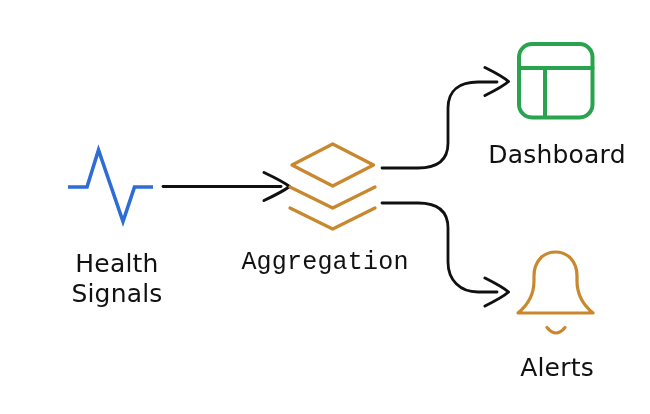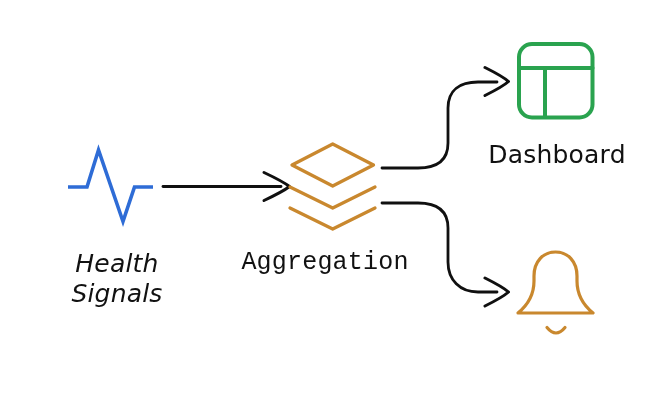--- a/index.html
+++ b/index.html
@@ -78,19 +78,20 @@
     </g>
 
     <g>
       <g>
         <path class="s-orange" style="stroke-width:3.2" d="M518 313 C529 304 534 294 534 281 V276 C534 261.5 543 252 555.5 252 C568 252 577 261.5 577 276 V281 C577 294 582 304 593 313 Z"></path>
         <path class="s-orange" style="stroke-width:3.2" d="M547 327.5 Q556 338.5 565 327.5"></path>
       </g>
     </g>
   </svg>
 
-  <div class="node-label" style="left:57px;top:249px;width:120px;font-style:italic;">Health Signals</div>
+  <div class="node-label" style="left:57px;top:249px;width:120px;">Health Signals</div>
 
   <div class="node-label" style="left:235px;top:248px;width:180px;font-family:Liberation Mono, monospace;">Aggregation</div>
 
   <div class="node-label" style="left:477px;top:140px;width:160px;">Dashboard</div>
 
+  <div class="node-label" style="left:477px;top:353px;width:160px;">Alerts</div>
 </div>
 
 </body></html>

